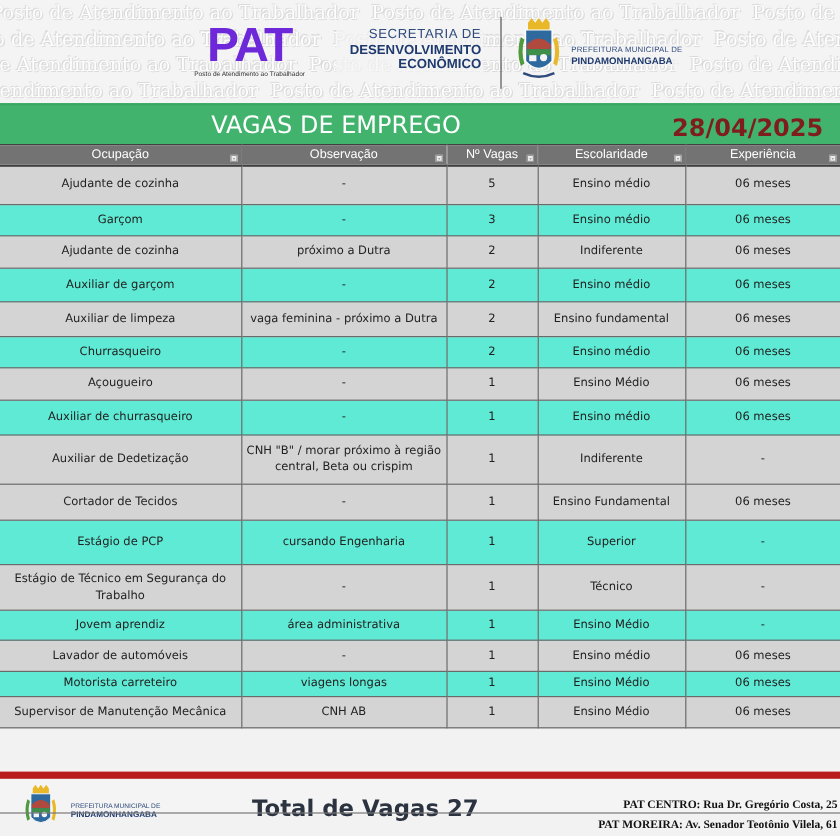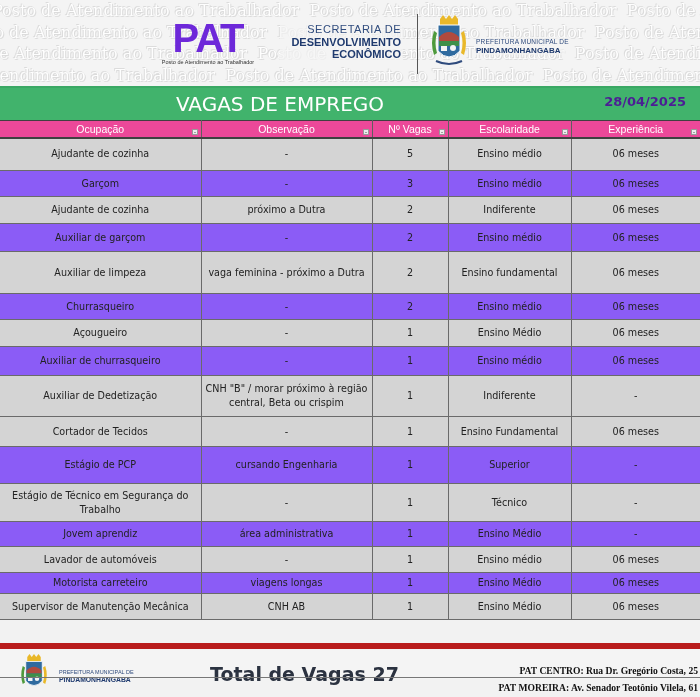--- a/index.html
+++ b/index.html
@@ -18,30 +18,30 @@
   .secretaria .l2, .secretaria .l3 { font-size: 11px; color: #1f3a6e; font-weight: bold; }
   .vsep { position: absolute; left: 417px; top: 14px; width: 1px; height: 60px; background: #555; }
   .crest { position: absolute; left: 428px; top: 15px; width: 42px; height: 56px; }
   .prefeitura { position: absolute; left: 476px; top: 37px; line-height: 9px; background: rgba(244,244,244,0.6); }
   .prefeitura .p1 { font-size: 6.5px; color: #2f4b7d; letter-spacing: 0.2px; }
   .prefeitura .p2 { font-size: 8px; color: #1f3a6e; font-weight: bold; }
 
   
   .title-bar { position: absolute; left: 0; top: 86px; width: 700px; height: 34px; background: #41b36c; border-top: 2px solid #3aa864; }
   .title-bar .title { position: absolute; left: 0; width: 560px; text-align: center; top: 4px; font-family: "DejaVu Sans", sans-serif; font-size: 20px; font-weight: normal; color: #ffffff; letter-spacing: 0px; }
-  .title-bar .date { position: absolute; right: 14px; top: 6px; font-family: "DejaVu Sans", sans-serif; font-size: 13px; font-weight: bold; color: #4c1d95; }
+  .title-bar .date { position: absolute; right: 14px; top: 6px; font-family: "DejaVu Sans", sans-serif; font-size: 20px; font-weight: bold; color: #7f1d1d; }
 
   
   table { position: absolute; left: 0; top: 120px; width: 700px; border-collapse: collapse; table-layout: fixed; }
-  th { background: #ec4899; color: #ffffff; font-weight: normal; font-size: 10.5px; height: 17px; border-right: 1px solid #5f5f5f; border-bottom: 2px solid #404040; border-top: 1px solid #404040; position: relative; text-align: center; font-family: "Liberation Sans", sans-serif; }
+  th { background: #737373; color: #ffffff; font-weight: normal; font-size: 10.5px; height: 17px; border-right: 1px solid #5f5f5f; border-bottom: 2px solid #404040; border-top: 1px solid #404040; position: relative; text-align: center; font-family: "Liberation Sans", sans-serif; }
   th .filter { position: absolute; right: 3px; bottom: 2px; width: 6px; height: 6px; background: #ececec; border: 1px solid #999; }
   th .filter::after { content: ""; position: absolute; left: 1px; top: 2px; width: 0; height: 0; border-left: 1.5px solid transparent; border-right: 1.5px solid transparent; border-top: 1.5px solid #555; }
   td { text-align: center; font-size: 10.5px; color: #222; border-right: 1px solid #6a6a6a; border-bottom: 1px solid #6a6a6a; padding: 0 4px; line-height: 14px; font-family: "DejaVu Sans", sans-serif; font-size: 9.6px; }
   tr.shade td { background: #d4d4d4; }
-  tr.plain td { background: #8b5cf6; }
+  tr.plain td { background: #5eead4; }
   td:last-child, th:last-child { border-right: none; }
 
   
   .footer { position: absolute; left: 0; top: 643px; width: 700px; height: 36px; background: #f4f4f4; border-top: 6px solid #b91c1c; }
   .footer .crest-sm { position: absolute; left: 16px; top: 5px; width: 36px; height: 42px; }
   .footer .pref { position: absolute; left: 59px; top: 19px; line-height: 8px; }
   .footer .pref .p1 { font-size: 5.5px; color: #2f4b7d; }
   .footer .pref .p2 { font-size: 6.8px; color: #1f3a6e; font-weight: bold; }
   .footer .total { position: absolute; left: 210px; top: 14px; font-family: "DejaVu Sans", sans-serif; font-size: 19px; font-weight: bold; color: #2b3240; }
   .footer .addr { position: absolute; right: 2px; top: 13px; text-align: right; font-family: Liberation Serif, serif; font-size: 9.6px; font-weight: bold; color: #111; line-height: 17px; }
@@ -133,21 +133,21 @@
       <td>Indiferente</td>
       <td>06 meses</td>
     </tr>
     <tr class="plain" style="height:28px">
       <td>Auxiliar de garçom</td>
       <td>-</td>
       <td>2</td>
       <td>Ensino médio</td>
       <td>06 meses</td>
     </tr>
-    <tr class="shade" style="height:42px">
+    <tr class="shade" style="height:29px">
       <td>Auxiliar de limpeza</td>
       <td>vaga feminina - próximo a Dutra</td>
       <td>2</td>
       <td>Ensino fundamental</td>
       <td>06 meses</td>
     </tr>
     <tr class="plain" style="height:26px">
       <td>Churrasqueiro</td>
       <td>-</td>
       <td>2</td>

